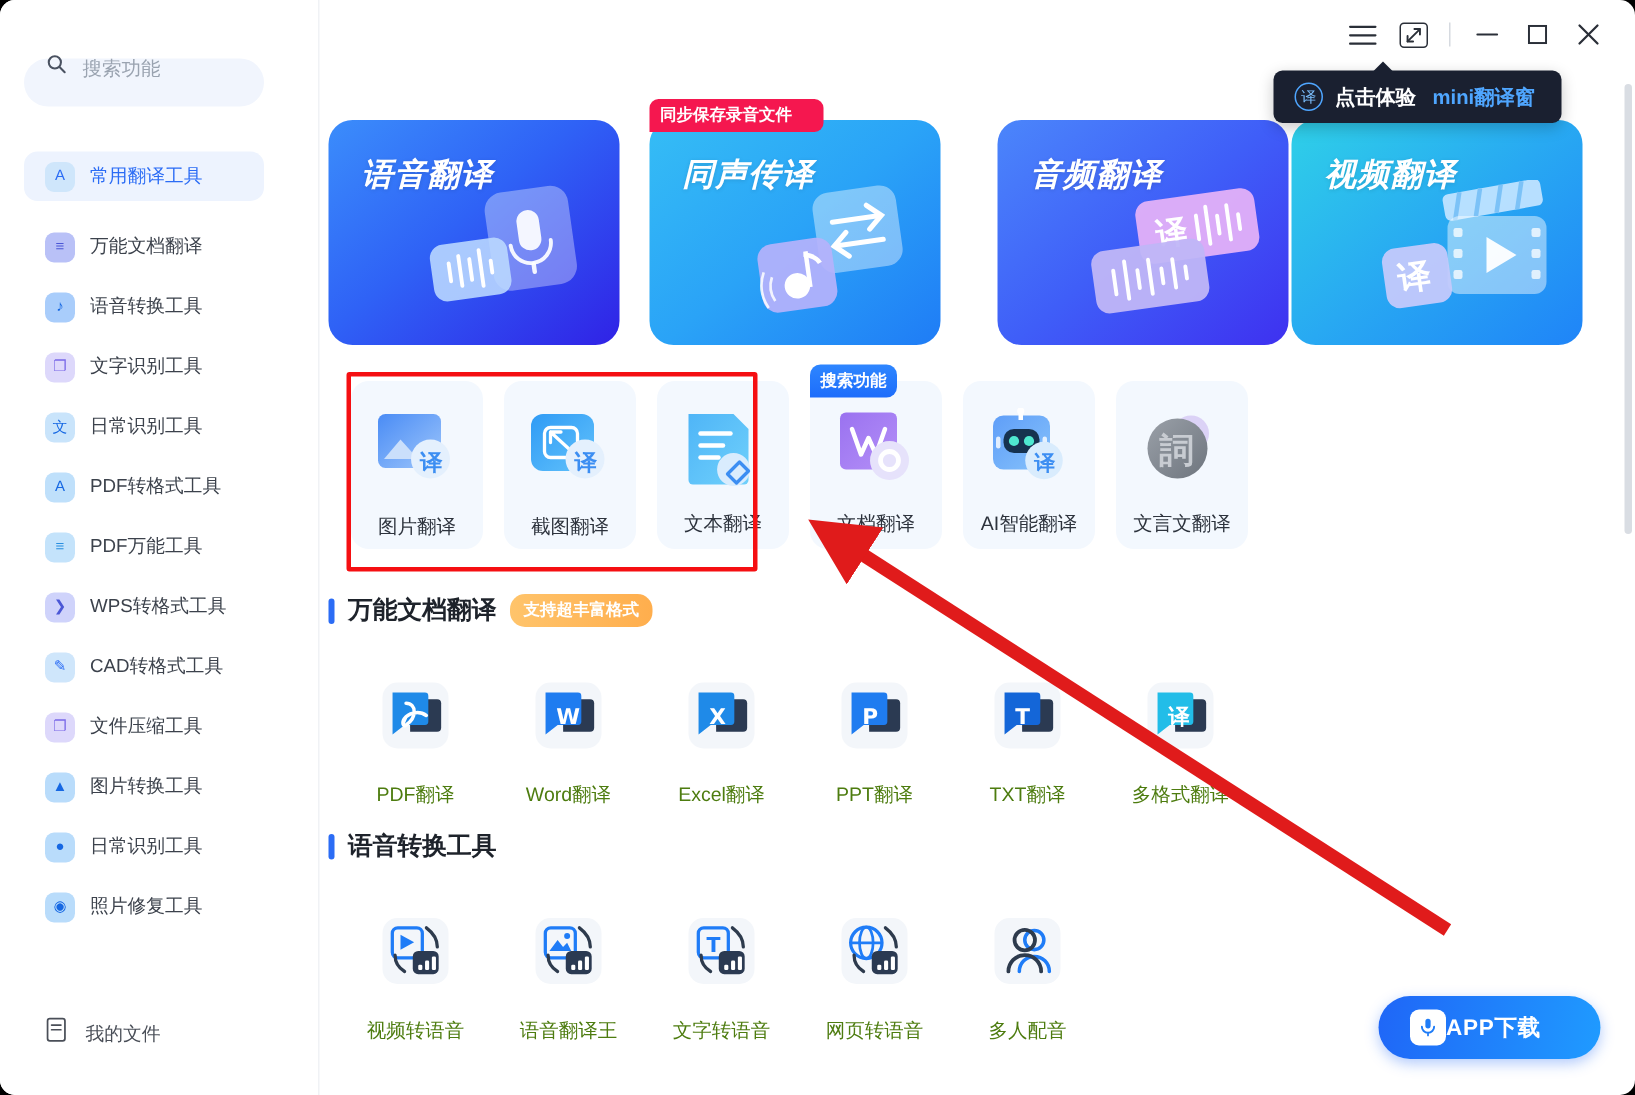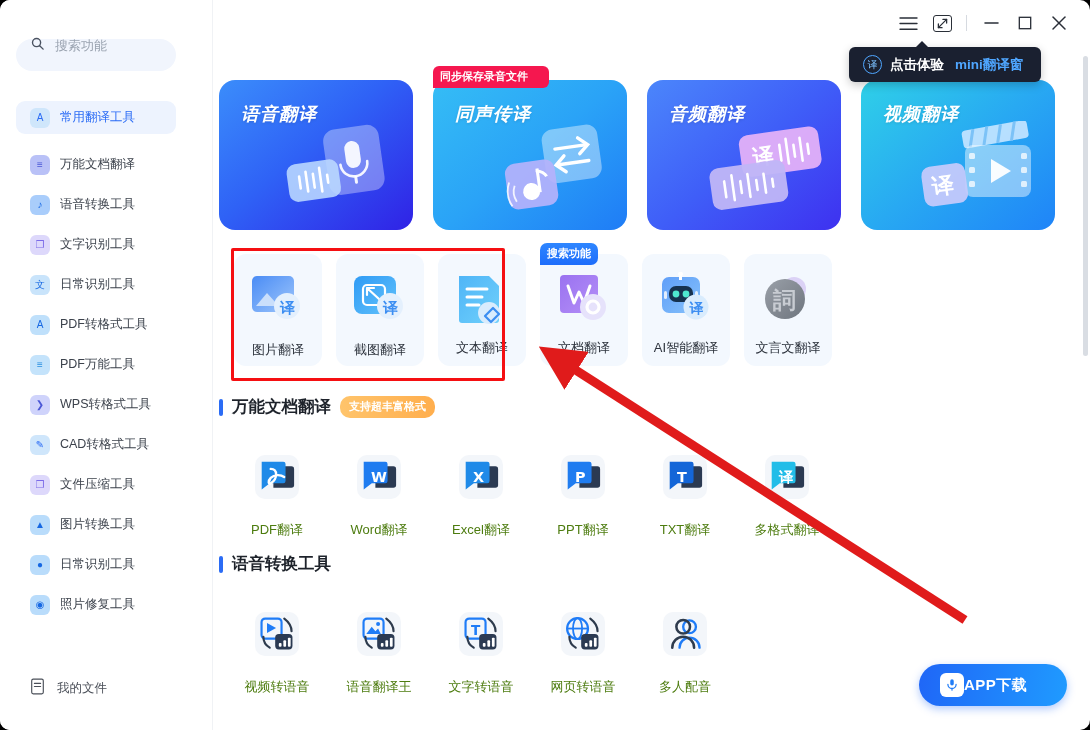--- a/index.html
+++ b/index.html
@@ -111,21 +111,21 @@
   
   #main { position: absolute; left: 213px; top: 0; width: 877px; height: 730px; }
 
   
   .hero {
     position: absolute; width: 194px; height: 150px;
     border-radius: 16px; overflow: hidden;
   }
   .hero-title {
     position: absolute; left: 22px; top: 22px;
-    font-size: 18px; font-weight: bold; color: #ffffff;
+    font-size: 21px; font-weight: bold; color: #ffffff;
     letter-spacing: 1px; font-style: italic;
     text-shadow: 0 1px 3px rgba(0,0,0,.12);
   }
   .hero-badge {
     position: absolute; left: 0px; top: 0px;
     background: #f5174f; color: #fff;
     font-size: 11px; font-weight: bold;
     padding: 3px 21px 4px 7px;
     border-radius: 6px 6px 6px 0;
     z-index: 5; white-space: nowrap;
@@ -375,21 +375,21 @@
        <g stroke="#ffffff" stroke-width="1.8" fill="none" opacity=".85">
          <path d="M22 62 q-4 8 0 16"></path>
                     <path d="M17 58 q-6 12 0 24"></path>
        </g>
      </g>
    </svg></div>
           </div>
           <div class="hero-badge" style="left: 0px; top: -14px;">同步保存录音文件</div>
         </div>
         <div style="position: absolute; left: 434px; top: 80px; width: 194px; height: 150px;">
-          <div class="hero" style="left: 0px; top: 0px; background: linear-gradient(140deg, rgb(75, 134, 251) 0%, rgb(63, 94, 248) 50%, rgb(62, 49, 240) 100%);">
+          <div class="hero" style="left: 18px; top: 0px; background: linear-gradient(140deg, rgb(75, 134, 251) 0%, rgb(63, 94, 248) 50%, rgb(62, 49, 240) 100%);">
             <div class="hero-title">音频翻译</div>
             <div class="hero-art">
    <svg width="126" height="92" viewBox="0 0 126 92">
      <g transform="rotate(-8 70 34)">
        <rect x="40" y="8" width="80" height="42" rx="9" fill="#e7b3f7" opacity=".92"></rect>
        <text x="52" y="38" font-size="21" font-weight="bold" fill="#ffffff" font-family="DejaVu Sans, sans-serif">译</text>
        <g stroke="#ffffff" stroke-width="2.6" stroke-linecap="round">
          <line x1="80" y1="22" x2="80" y2="38"></line>
                     <line x1="87" y1="17" x2="87" y2="42"></line>
          <line x1="94" y1="24" x2="94" y2="36"></line>

